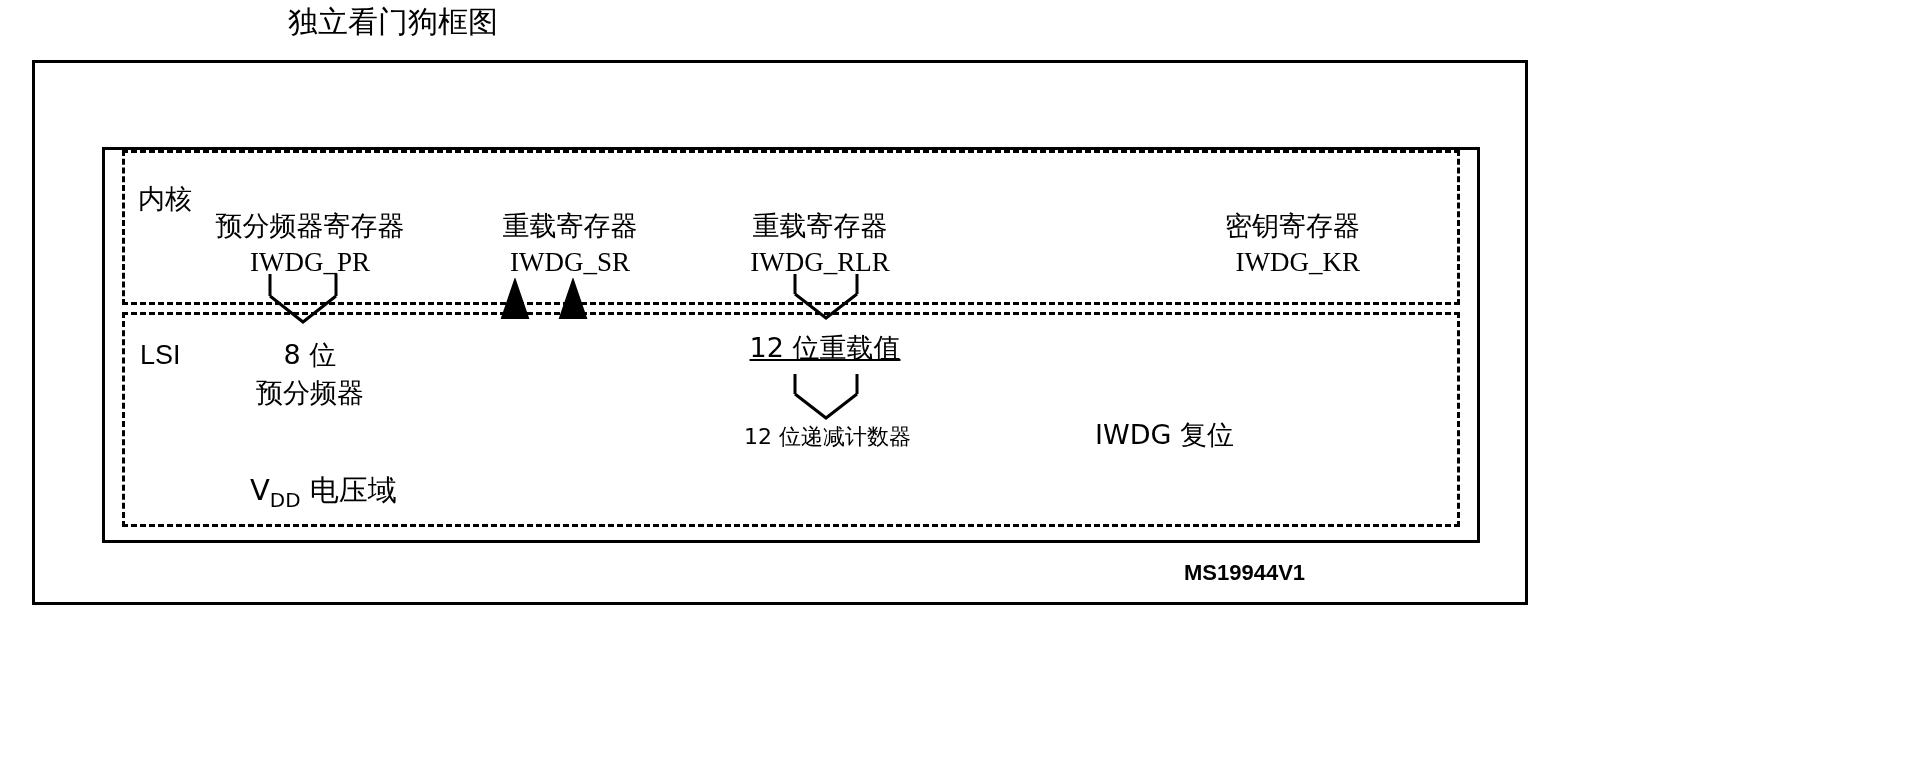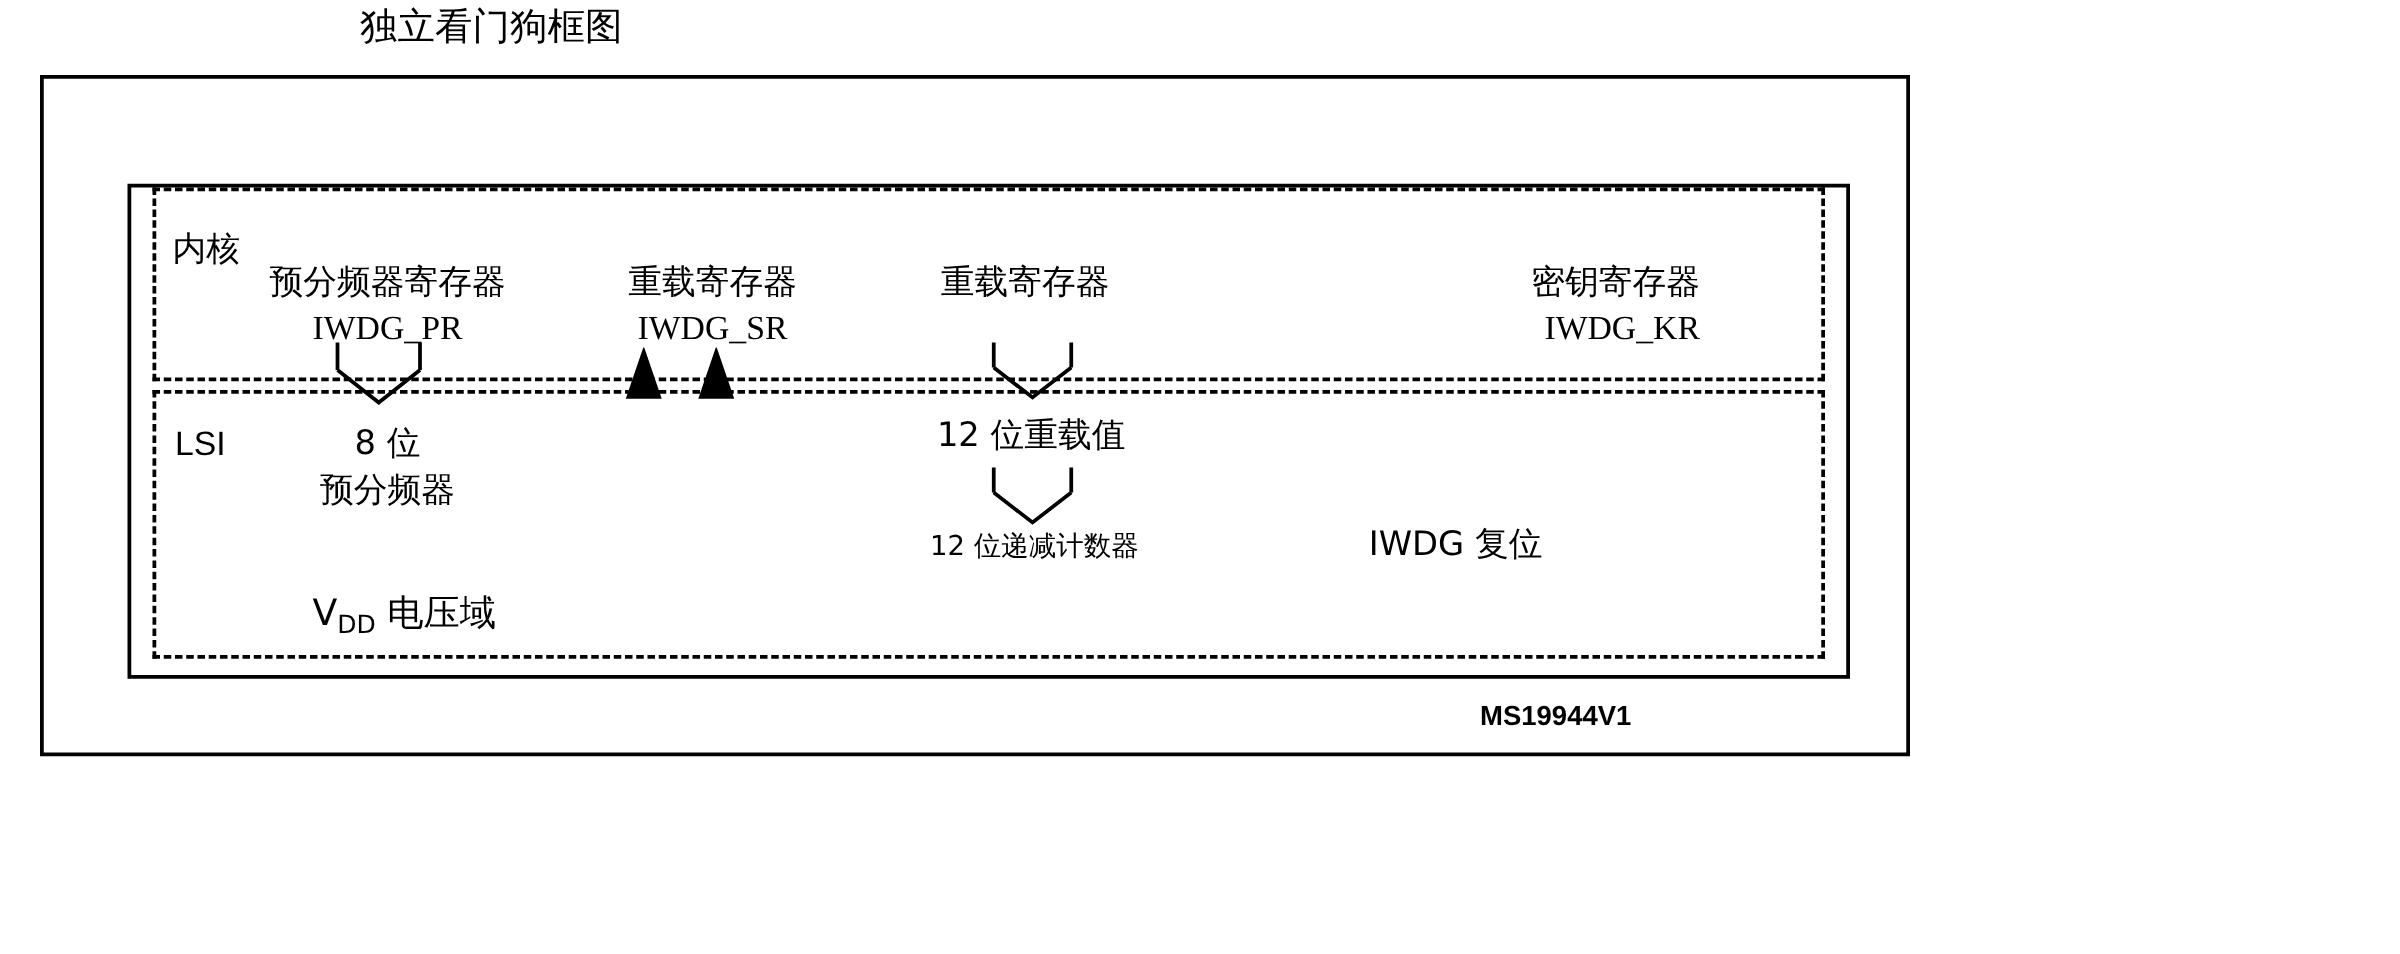--- a/index.html
+++ b/index.html
@@ -106,20 +106,21 @@
   }
   .reload-val-label {
     position: absolute;
     left: 710px;
     top: 330px;
     width: 230px;
     text-align: center;
     font-size: 27px;
     white-space: nowrap;
     font-family: "DejaVu Sans", "Liberation Sans", sans-serif;
+    text-decoration: underline;
   }
   .downcounter-label {
     position: absolute;
     left: 700px;
     top: 422px;
     width: 255px;
     text-align: center;
     font-size: 22px;
     white-space: nowrap;
     font-family: "DejaVu Sans", "Liberation Sans", sans-serif;
@@ -180,20 +181,21 @@
   <div class="en">IWDG_PR</div>
 </div>
 
 <div class="reg-block reg-sr">
   <div class="cn">重载寄存器</div>
   <div class="en">IWDG_SR</div>
 </div>
 
 <div class="reg-block reg-rlr">
   <div class="cn">重载寄存器</div>
+  <div class="en">IWDG_RLR</div>
 </div>
 
 <div class="reg-block reg-kr">
   <div class="cn">密钥寄存器</div>
   <div class="en">IWDG_KR</div>
 </div>
 
 <svg class="arrow" style="left:258px; top:272px;" width="90" height="52" viewBox="0 0 90 52">
   <path d="M 12 2 L 12 24 M 78 2 L 78 24 M 12 24 L 45 50 L 78 24" fill="none" stroke="#000000" stroke-width="3"></path>
 </svg>

